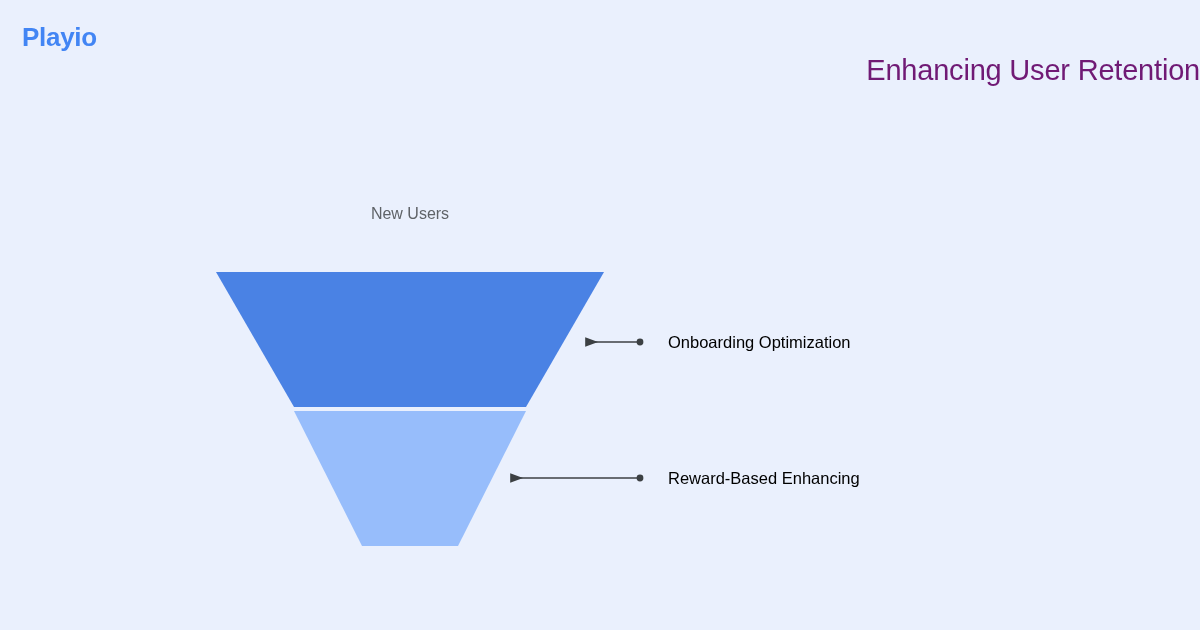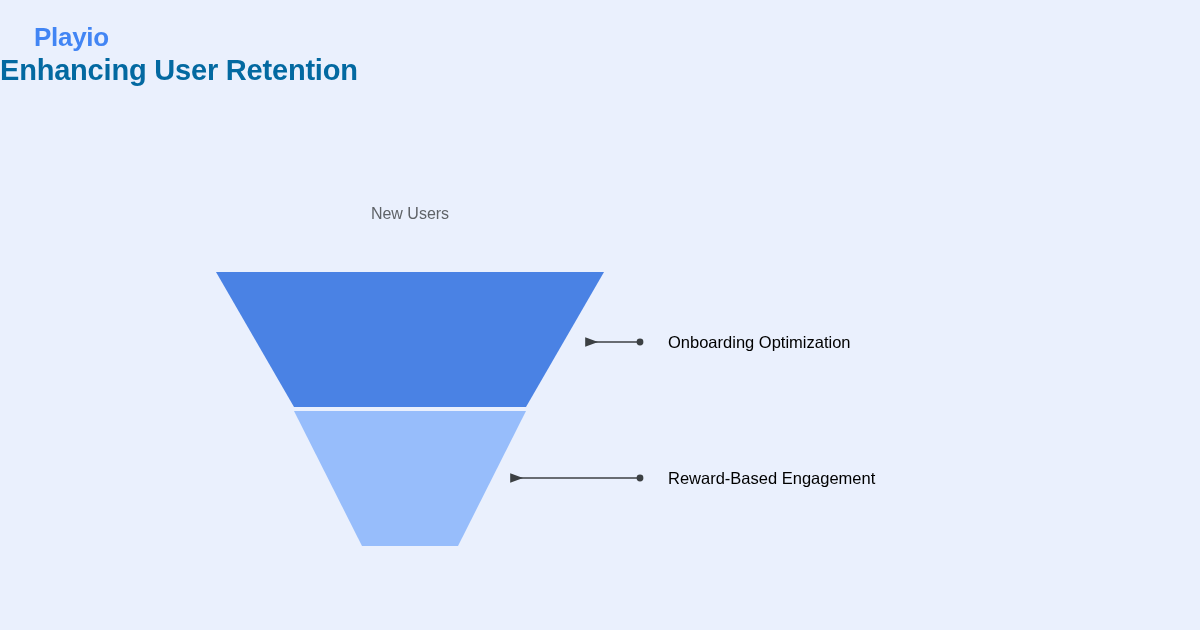--- a/index.html
+++ b/index.html
@@ -26,33 +26,32 @@
   
   .brand {
     position: absolute;
     left: 22px;
     top: 24px;
     font-size: 26px;
     font-weight: bold;
     color: #4285f4;
     letter-spacing: -0.3px;
     line-height: 1;
-    margin-left: 12px;
   }
 
   
   .title {
     position: absolute;
     left: 0;
     top: 52px;
     width: 1200px;
-    text-align: left;
+    text-align: right;
     font-size: 29px;
-    font-weight: bold;
-    color: #0369a1;
+    font-weight: normal;
+    color: #701a75;
     letter-spacing: -0.2px;
     line-height: 1.25;
   }
 
   
   .funnel-wrap {
     position: absolute;
     left: 0;
     top: 0;
     width: 1200px;
@@ -128,16 +127,16 @@
         <circle cx="640" cy="478" r="3.4" fill="#3c4043"></circle>
       </g>
 
     </svg>
 
     <div class="cap cap-top">New Users</div>
 
 
     <div class="anno-label anno-1">Onboarding Optimization</div>
 
-    <div class="anno-label anno-2">Reward-Based Engagement</div>
+    <div class="anno-label anno-2">Reward-Based Enhancing</div>
 
   </div>
 </div>
 
 </body></html>

